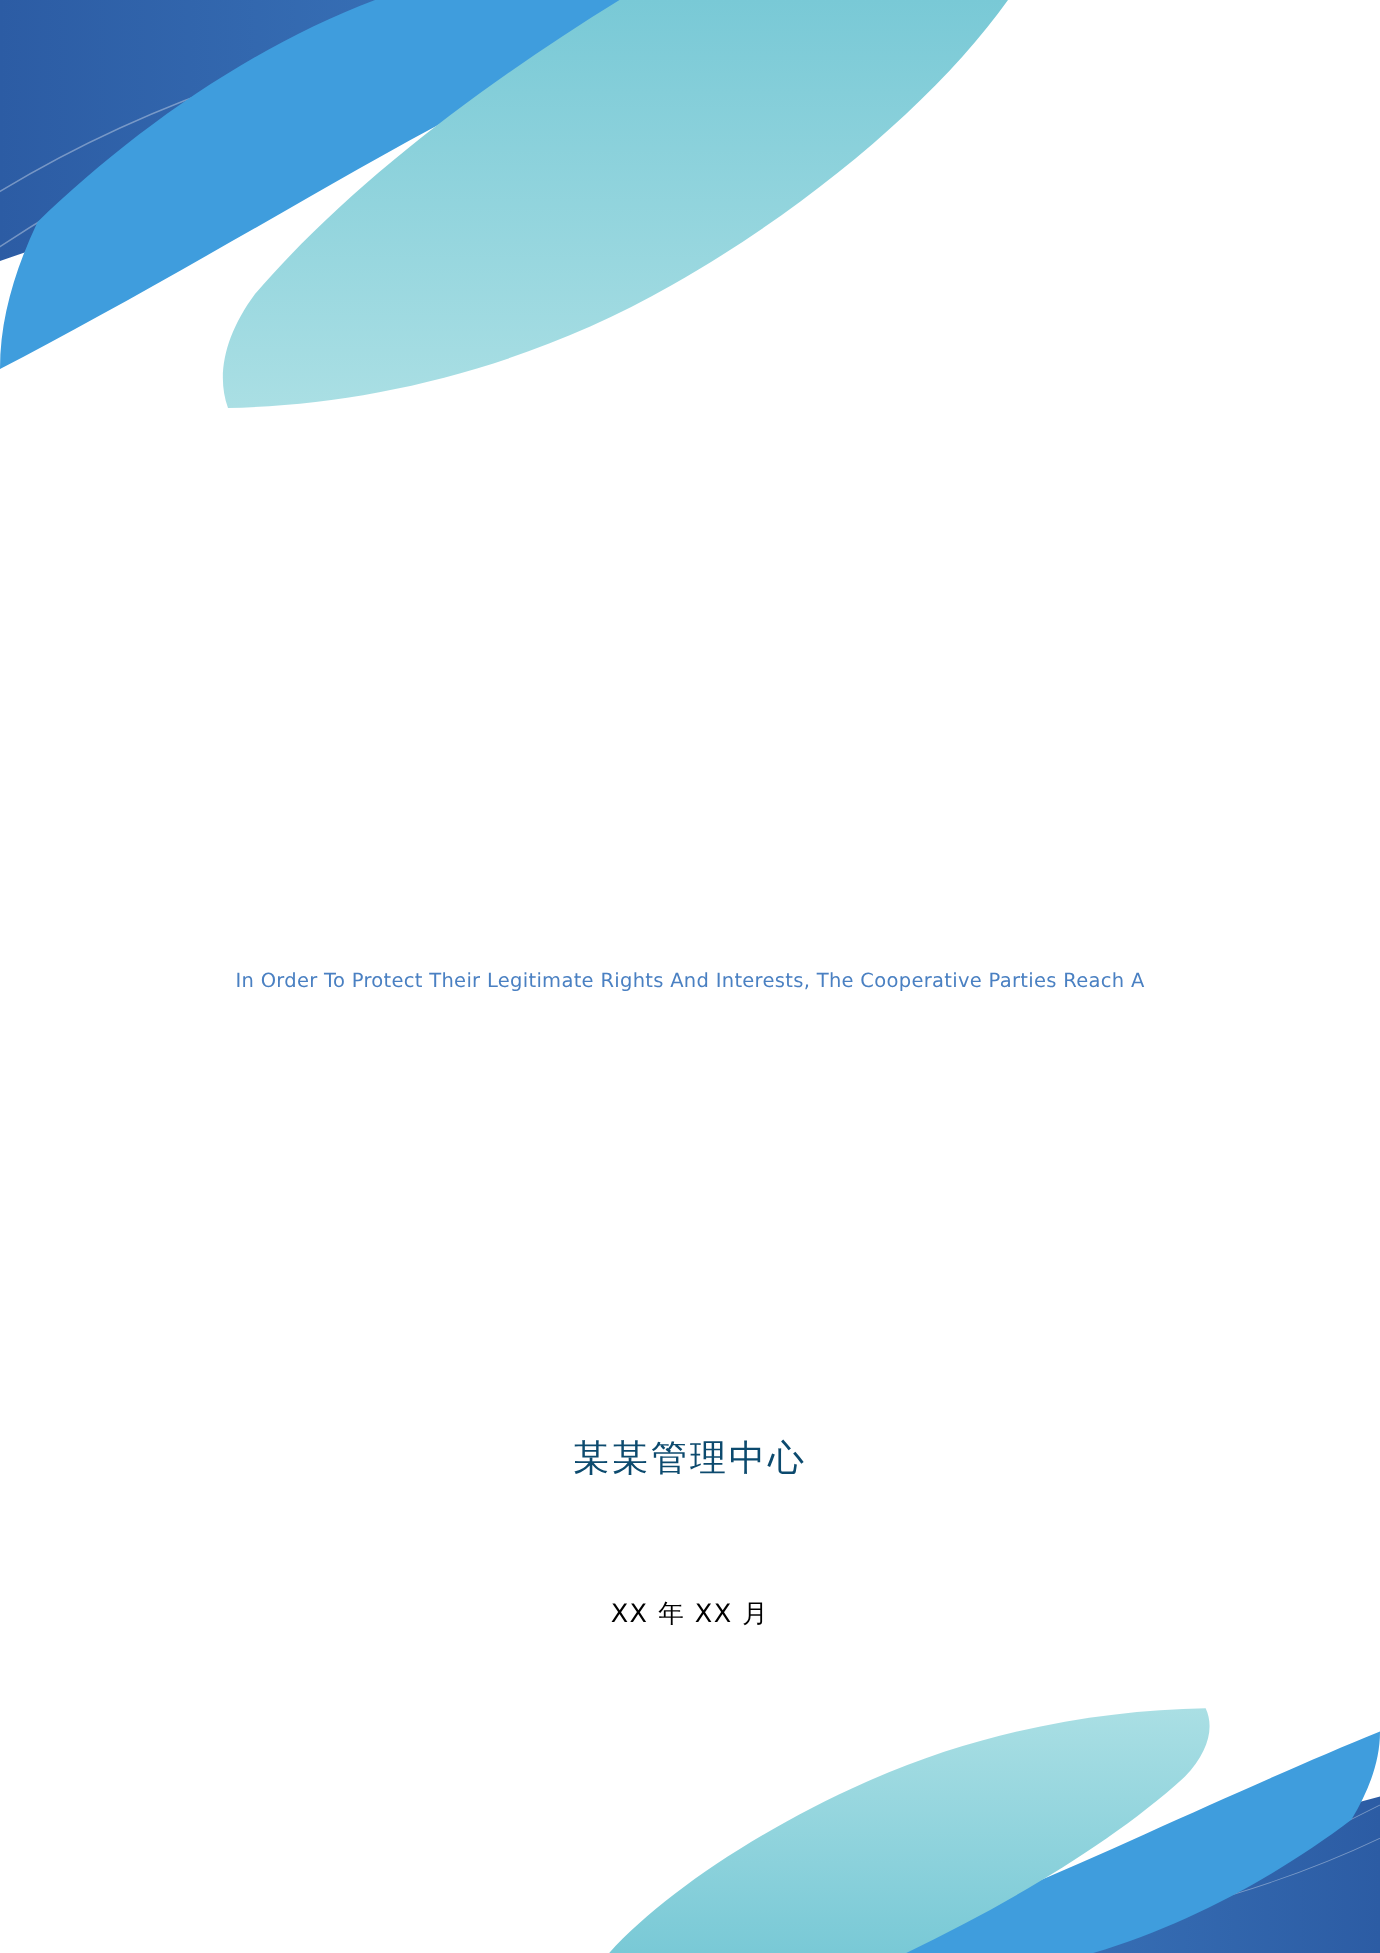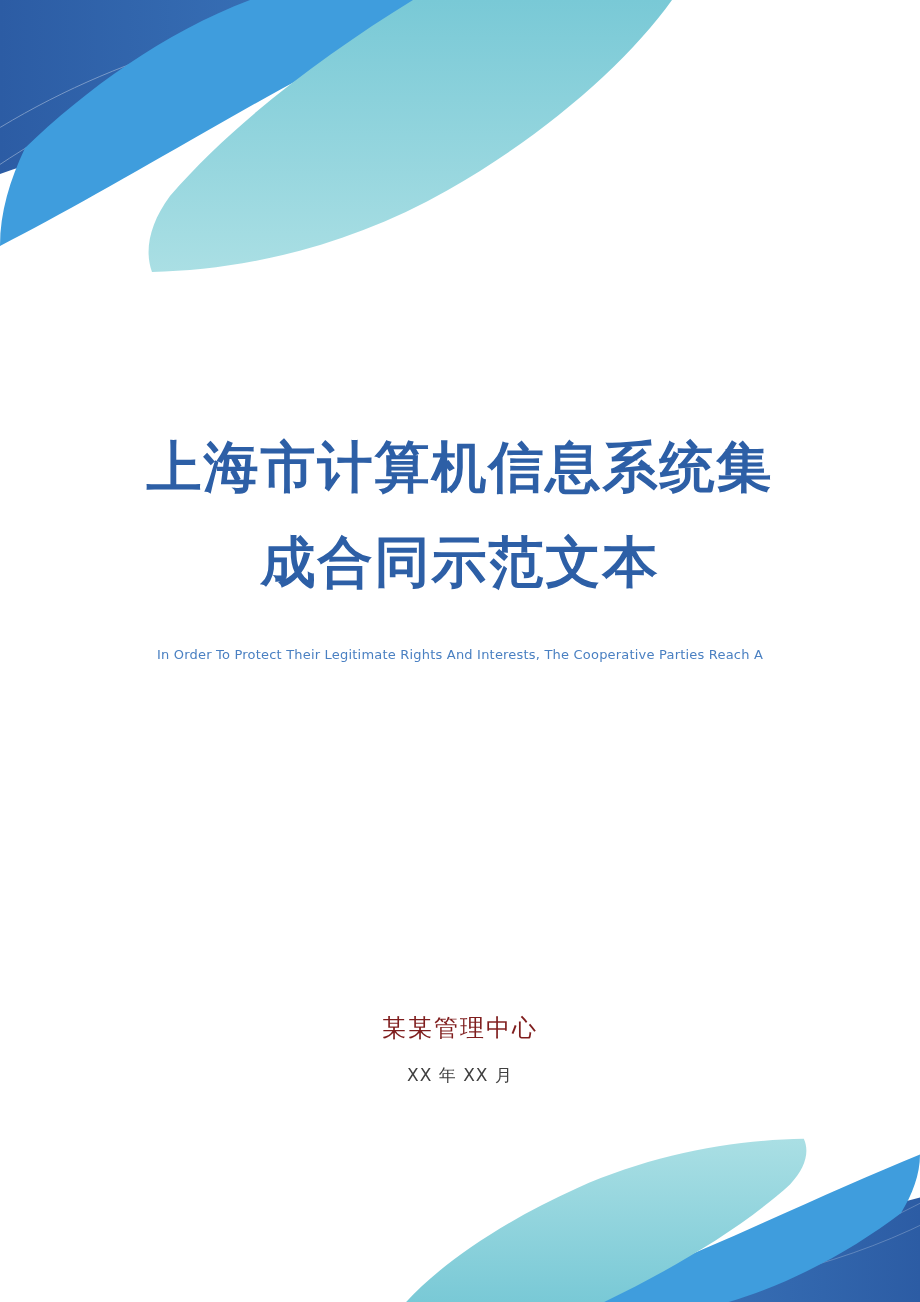--- a/index.html
+++ b/index.html
@@ -52,36 +52,36 @@
     right: 0;
     text-align: center;
     color: #4a80c2;
     font-size: 13px;
     line-height: 24.5px;
     letter-spacing: 0.2px;
     white-space: nowrap;
   }
   .org-name {
     position: absolute;
-    top: 1012px;
+    top: 956px;
     left: 0;
     right: 0;
     text-align: center;
-    color: #7f1d1d;
+    color: #0c4a6e;
     font-size: 24px;
     letter-spacing: 2px;
     font-weight: 400;
   }
   .date-line {
     position: absolute;
     top: 1064px;
     left: 0;
     right: 0;
     text-align: center;
-    color: #404040;
+    color: #000000;
     font-size: 17px;
     letter-spacing: 1px;
     font-weight: 400;
   }
 </style>
 </head>
 <body>
 
 <div class="page">
 
@@ -130,24 +130,20 @@
         <path d="M-35,150 C90,65 230,22 400,2"></path>
         <path d="M-30,185 C110,85 260,32 450,6"></path>
         <path d="M-20,215 C130,110 300,45 500,10"></path>
         <path d="M-25,245 C150,135 330,60 560,18"></path>
       </g>
       <path d="M460,0 L250,0 C165,32 85,90 25,148 C10,180 0,212 0,246 C60,215 130,175 205,132 C295,80 390,30 460,0 Z" fill="#3f9ddd"></path>
       <path d="M413,0 L672,0 C628,62 545,135 448,190 C348,247 243,270 152,272 C144,250 150,223 170,196 C232,124 322,56 413,0 Z" fill="url(#gTealBot)"></path>
     </g>
   </svg>
 
-  <div class="title-block">
-    <div>上海市计算机信息系统集</div>
-    <div>成合同示范文本</div>
-  </div>
 
   <div class="subtitle-block">
     <div>In Order To Protect Their Legitimate Rights And Interests, The Cooperative Parties Reach A</div>
   </div>
 
   <div class="org-name">某某管理中心</div>
   <div class="date-line">XX 年 XX 月</div>
 
 </div>
 

